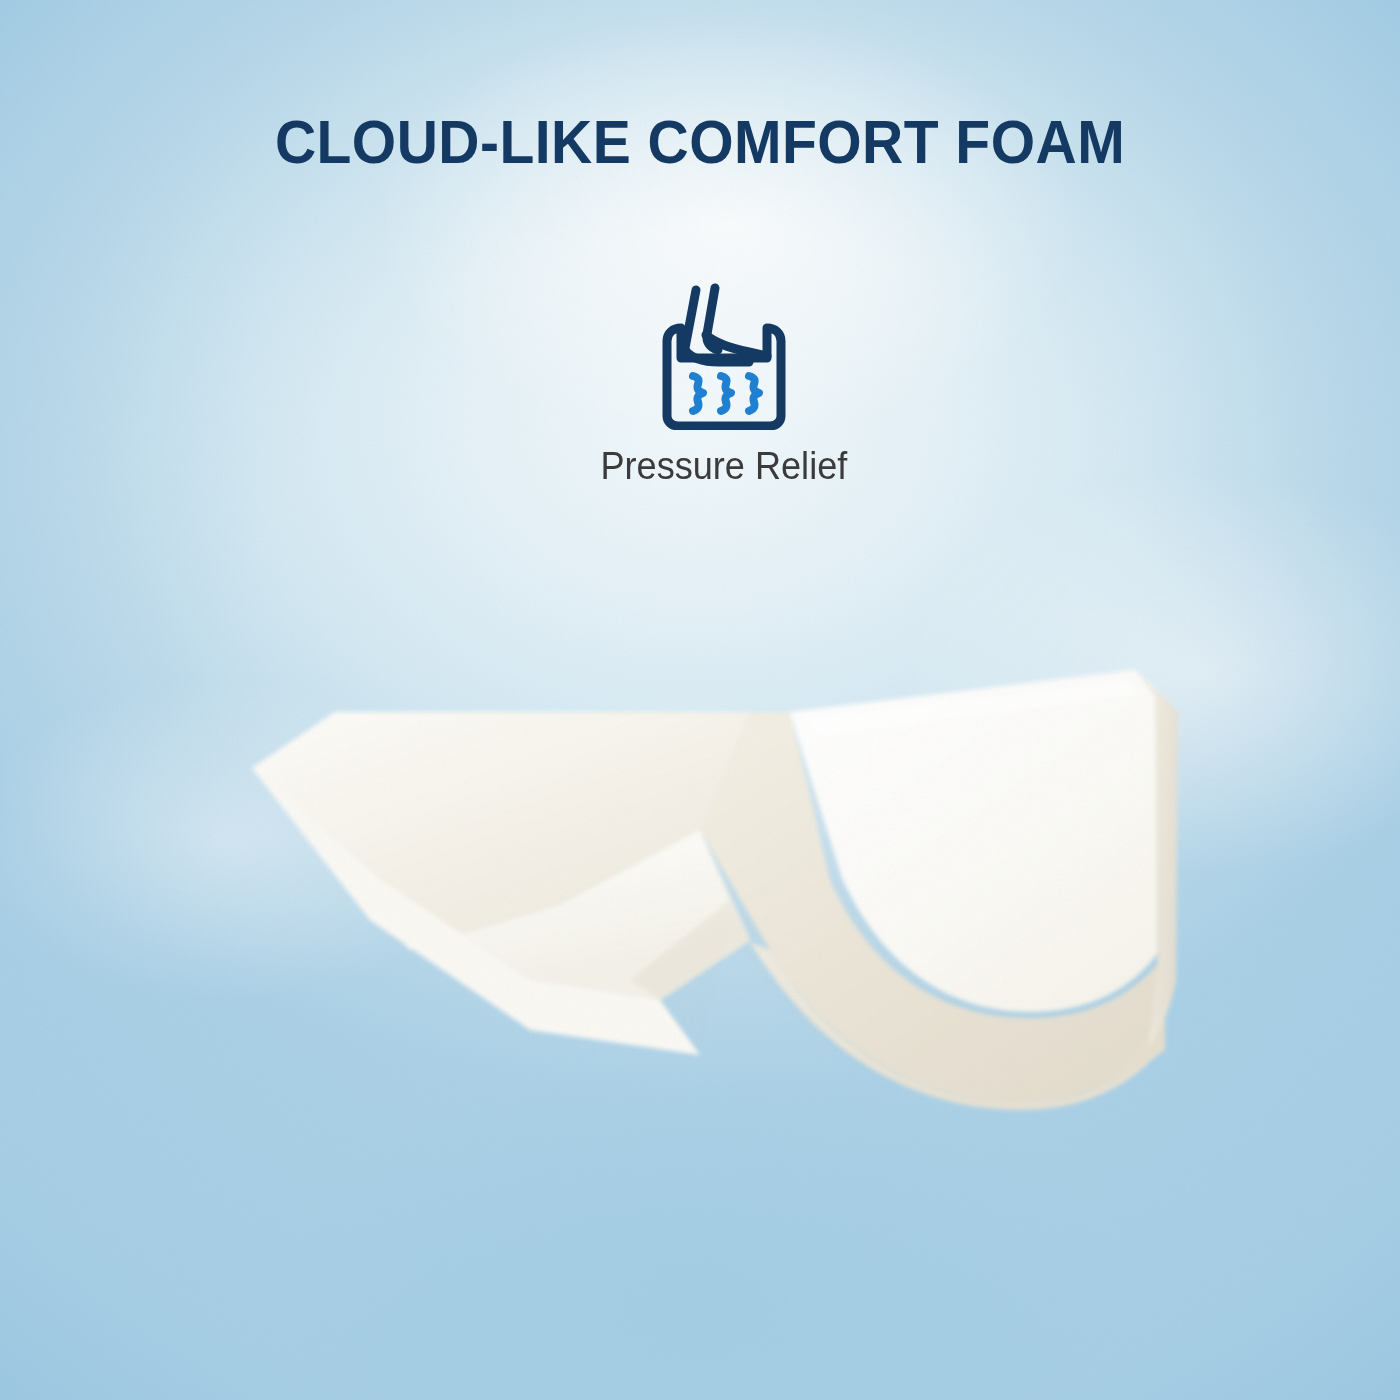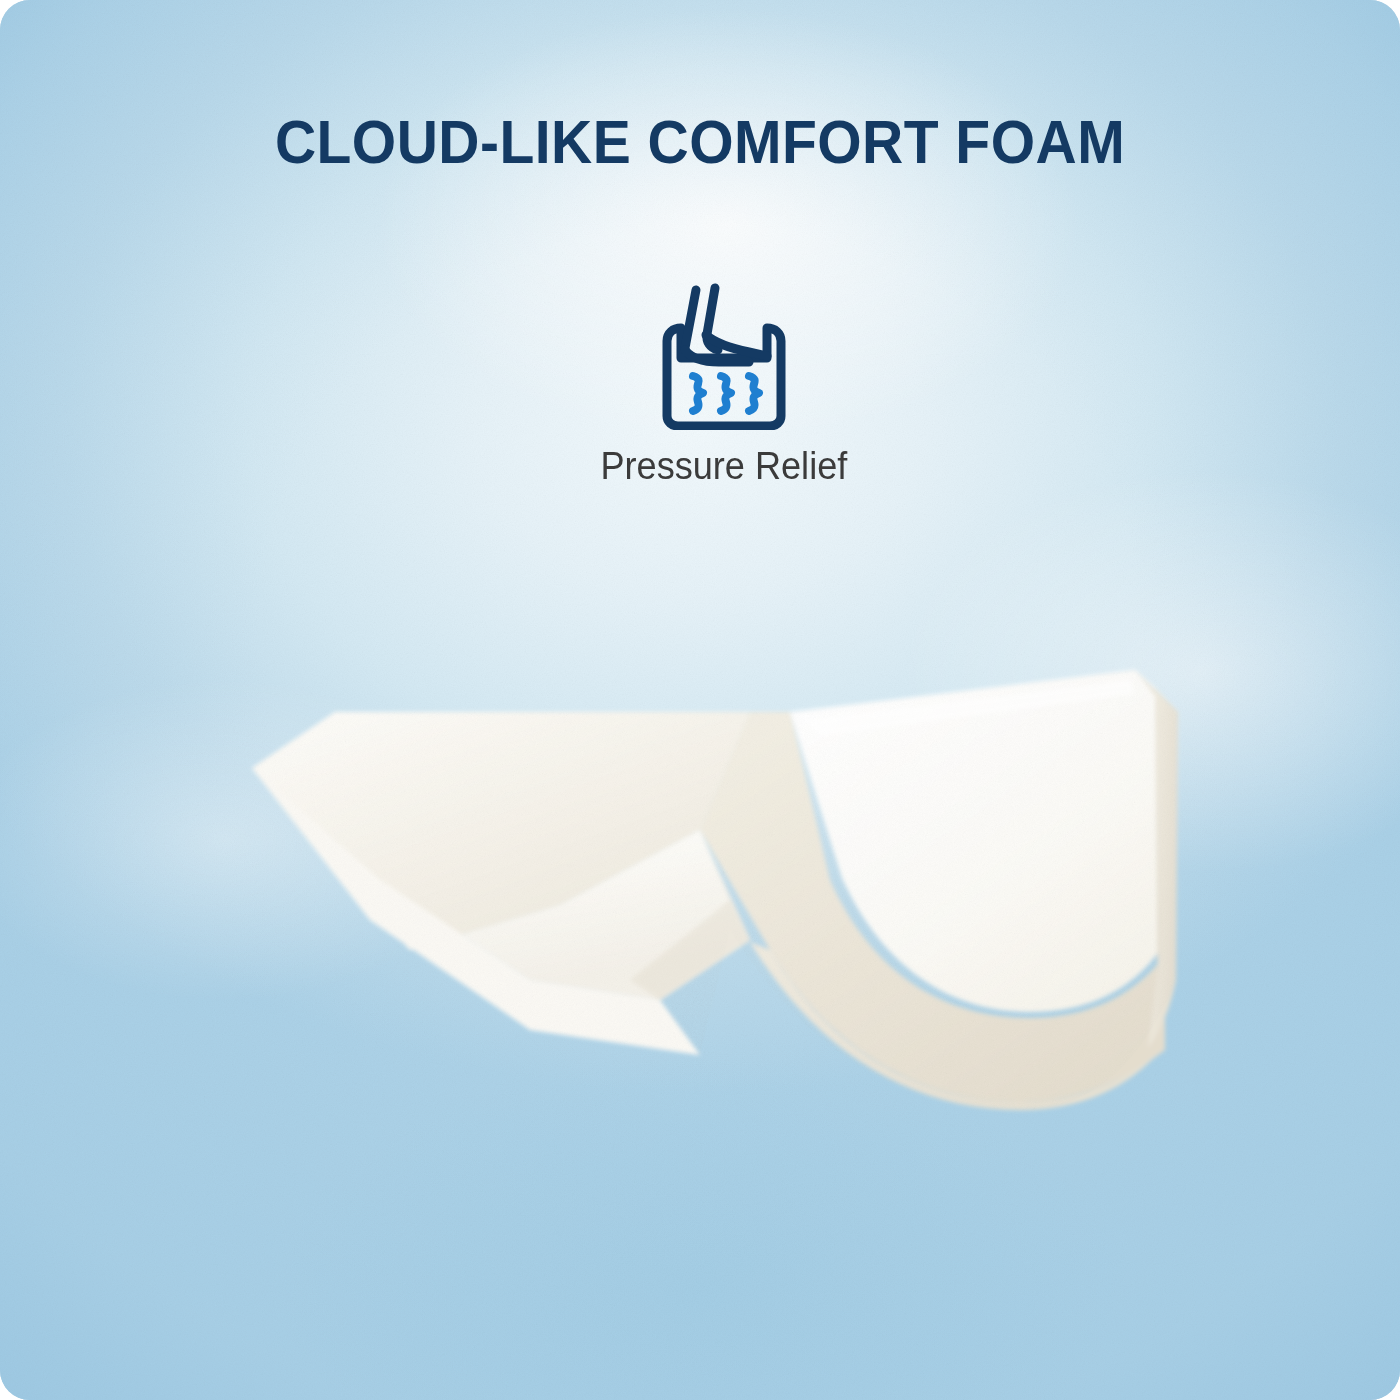--- a/index.html
+++ b/index.html
@@ -6,21 +6,20 @@
     margin: 0;
     padding: 0;
     background: #ffffff;
   }
   #stage {
     position: relative;
     width: 1400px;
     height: 1400px;
     overflow: hidden;
     font-family: "Liberation Sans", sans-serif;
-    border-radius: 30px;
   }
 
   
   .bg-base {
     position: absolute;
     inset: 0;
     background:
       radial-gradient(ellipse 62% 48% at 50% 30%,
           #f2f9fc 0%, #e6f2f8 26%, #d4e9f3 52%, #bfdcec 74%, #aed3e8 100%),
       linear-gradient(180deg, #bad8ea 0%, #cfe5f1 35%, #c2dcee 70%, #a9cfe6 100%);

